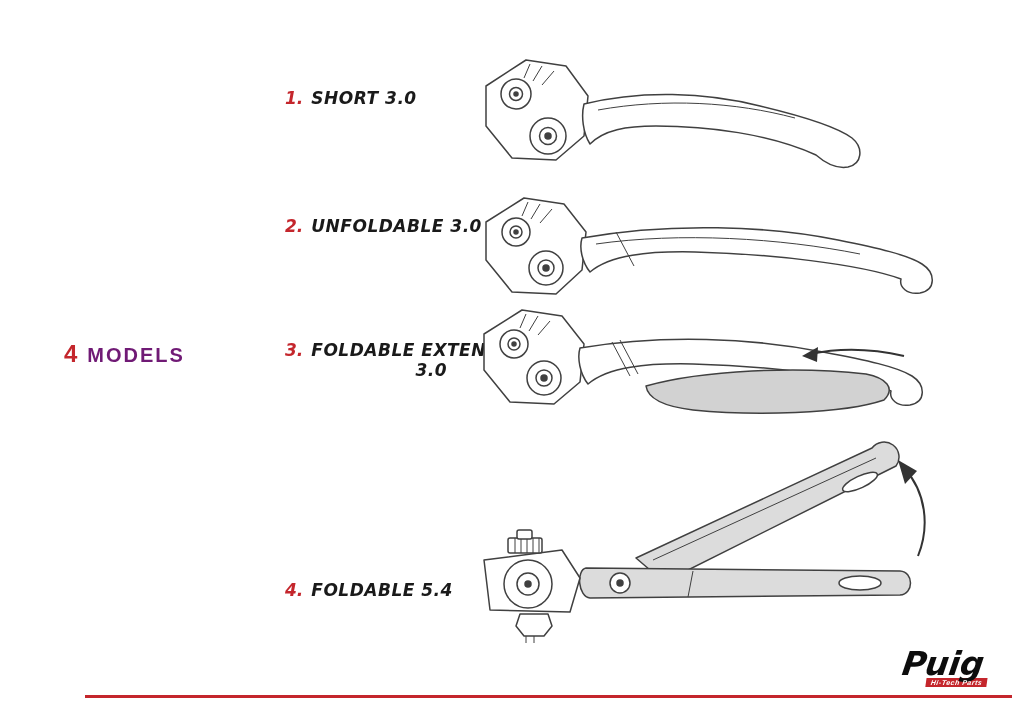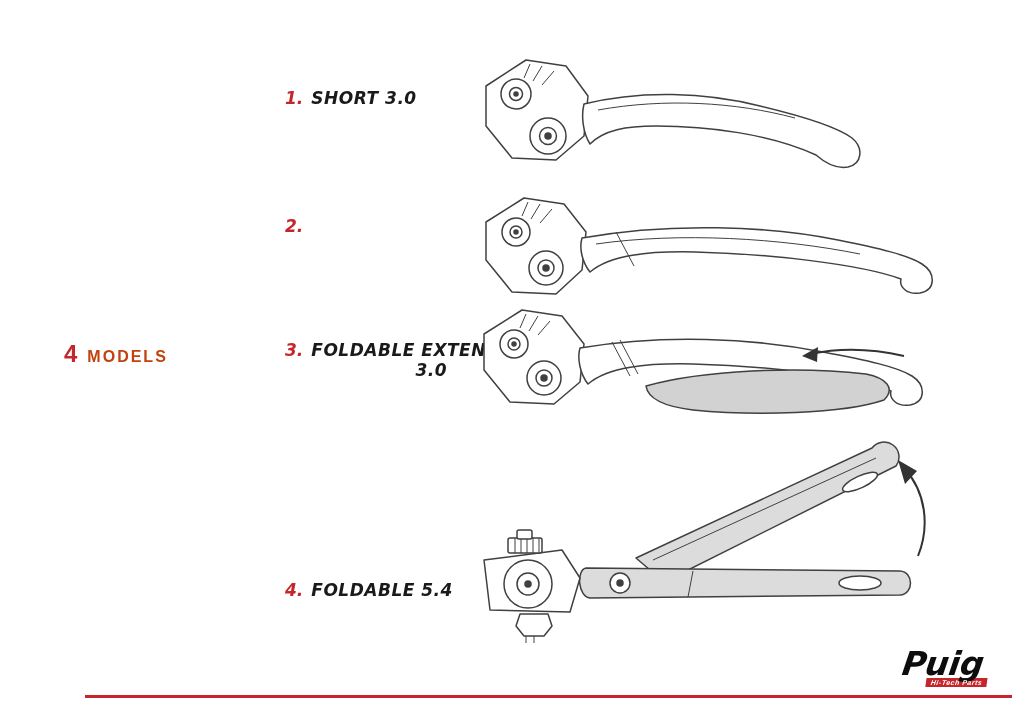--- a/index.html
+++ b/index.html
@@ -12,21 +12,21 @@
     overflow: hidden;
   }
   .models-heading {
     position: absolute; left: 64px; top: 340px;
     display: flex; align-items: baseline; gap: 10px;
   }
   .models-count {
     color: #c4262c; font-size: 24px; font-weight: bold;
   }
   .models-label {
-    color: #c2410c; font-size: 16px; font-weight: bold; letter-spacing: 2px;
+    color: #701a75; font-size: 20px; font-weight: bold; letter-spacing: 2px;
   }
   .item-label {
     position: absolute;
     display: flex; gap: 8px; align-items: flex-start;
     font-family: "DejaVu Sans", sans-serif;
     font-style: italic; font-weight: bold;
     font-size: 17px; color: #1a1a1a;
   }
   .item-number { color: #c4262c; }
   .item-text { white-space: pre-line; text-align: center; letter-spacing: 0.5px; font-style: italic; }
@@ -59,20 +59,21 @@
   <span class="models-label">MODELS</span>
 </div>
 
 <div class="item-label" style="left:285px; top:88px;">
   <span class="item-number">1.</span>
   <span class="item-text">SHORT 3.0</span>
 </div>
 
 <div class="item-label" style="left:285px; top:216px;">
   <span class="item-number">2.</span>
+  <span class="item-text">UNFOLDABLE 3.0</span>
 </div>
 
 <div class="item-label" style="left:285px; top:340px;">
   <span class="item-number">3.</span>
   <span class="item-text">FOLDABLE EXTENDABLE
 3.0</span>
 </div>
 
 <div class="item-label" style="left:285px; top:580px;">
   <span class="item-number">4.</span>

